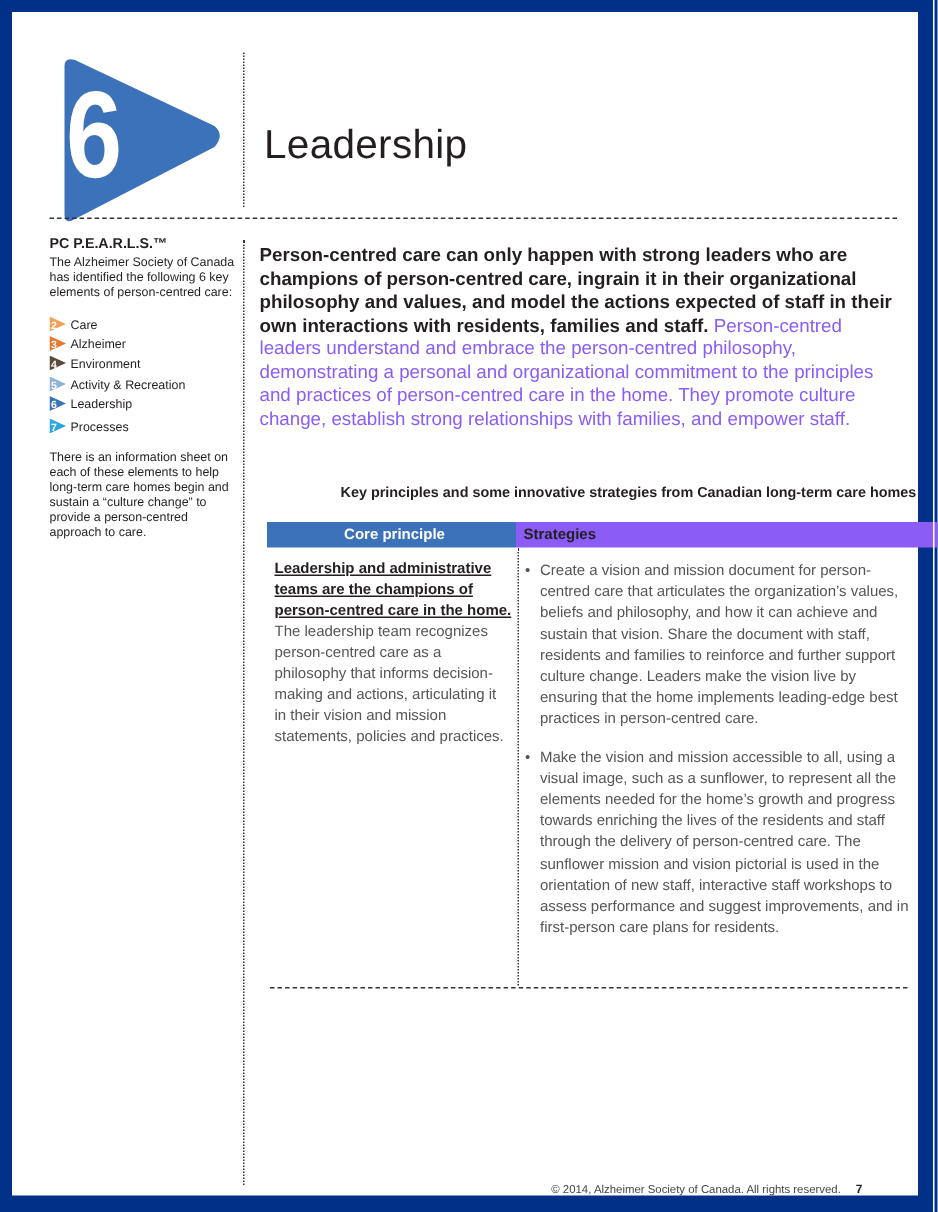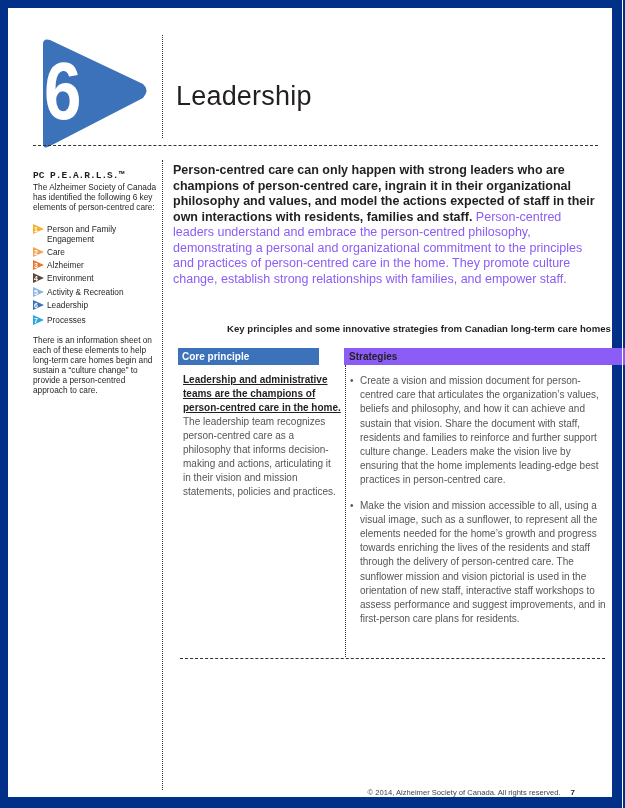--- a/index.html
+++ b/index.html
@@ -6,34 +6,34 @@
   body { width:625px; height:808px; background:#003087; position:relative; overflow:hidden; font-family:"Liberation Sans", sans-serif; }
   .page { position:absolute; left:8px; top:8px; width:604px; height:789px; background:#ffffff; }
   .edge-line { position:absolute; left:622px; top:0; width:1px; height:808px; background:#ffffff; }
   .badge { position:absolute; left:27px; top:30px; width:115px; height:112px; }
   .vdot-top { position:absolute; left:154px; top:27px; height:103px; border-left:1px dotted #333; }
   .title { position:absolute; left:168px; top:73px; font-size:27px; color:#231f20; letter-spacing:0.2px; }
   .hdash { position:absolute; left:25px; top:137px; width:565px; border-top:1px dashed #333; }
   .vdot-main { position:absolute; left:154px; top:152px; height:630px; border-left:1px dotted #333; }
 
   .sidebar { position:absolute; left:25px; top:150px; width:125px; font-size:8.3px; color:#231f20; line-height:10px; }
-  .sidebar h3 { margin:13px 0 1px 0; font-size:9.5px; font-weight:bold; color:#231f20;font-family:Liberation Mono, monospace; }
+  .sidebar h3 { margin:0 0 1px 0; font-size:9.5px; font-weight:bold; color:#231f20; }
   .sidebar p { margin:0; }
   .pearls { list-style:none; padding:0; margin:12px 0 10px 0; }
   .pearls li { position:relative; padding-left:14px; margin-bottom:3.2px; line-height:10px; }
   .pearls li.tall { margin-bottom:3px; }
   .pearl-ico { position:absolute; left:0; top:0; width:11px; height:10px; }
 
   .intro { position:absolute; left:165px; top:155px; width:430px; font-size:12.5px; line-height:15.5px; color:#3a3a3a; }
   .intro b { color:#231f20; }
   .intro-rest { color:#8b5cf6; font-weight:normal; }
 
   .key { position:absolute; left:175px; top:315px; font-size:9.6px; font-weight:bold; color:#231f20;padding-left:44px; }
 
-  .th-core { position:absolute; left:170px; top:340px; width:141px; height:17px; background:#3c72b9; color:#fff; font-size:10px; font-weight:bold; line-height:17px; padding-left:4px; box-sizing:border-box; }
+  .th-core { position:absolute; left:170px; top:340px; width:166px; height:17px; background:#3c72b9; color:#fff; font-size:10px; font-weight:bold; line-height:17px; padding-left:4px; box-sizing:border-box;text-align:center; }
   .th-strat { position:absolute; left:336px; top:340px; width:286px; height:17px; background:#8b5cf6; color:#231f20; font-size:10px; font-weight:bold; line-height:17px; padding-left:5px; box-sizing:border-box; }
   .vdot-table { position:absolute; left:337px; top:357px; height:292px; border-left:1px dotted #333; }
   .tdash { position:absolute; left:172px; top:650px; width:425px; border-top:1px dashed #333; }
 
   .core-cell { position:absolute; left:175px; top:365px; width:158px; font-size:10px; line-height:14px; color:#555; }
   .core-cell b { color:#231f20;text-decoration:underline; }
   .strat-list { position:absolute; left:352px; top:366px; width:248px; margin:0; padding:0; list-style:none; font-size:10px; line-height:14.2px; color:#555; }
   .strat-list li { position:relative; margin-bottom:11px; }
   .strat-list li .dot { position:absolute; left:-10px; top:0; color:#555; }
 
@@ -55,27 +55,20 @@
 
   <div class="vdot-top"></div>
   <div class="title">Leadership</div>
   <div class="hdash"></div>
   <div class="vdot-main"></div>
 
   <div class="sidebar">
     <h3>PC P.E.A.R.L.S.™</h3>
     <p>The Alzheimer Society of Canada has identified the following 6 key elements of person-centred care:</p>
     <ul class="pearls">
-      <li class="tall">
-        <svg class="pearl-ico" viewBox="0 0 11 10">
-            <path d="M0,0 L11,5 L0,10 Z" fill="#f5b335"></path>
-            <text x="1" y="8" font-size="7" fill="#fff" font-family="Liberation Sans, sans-serif" font-weight="bold">1</text>
-          </svg>
-        <span>Person and Family Engagement</span>
-      </li>
       <li>
         <svg class="pearl-ico" viewBox="0 0 11 10">
             <path d="M0,0 L11,5 L0,10 Z" fill="#f0a45a"></path>
             <text x="1" y="8" font-size="7" fill="#fff" font-family="Liberation Sans, sans-serif" font-weight="bold">2</text>
           </svg>
         <span>Care</span>
       </li>
       <li>
         <svg class="pearl-ico" viewBox="0 0 11 10">
             <path d="M0,0 L11,5 L0,10 Z" fill="#e8762c"></path>

